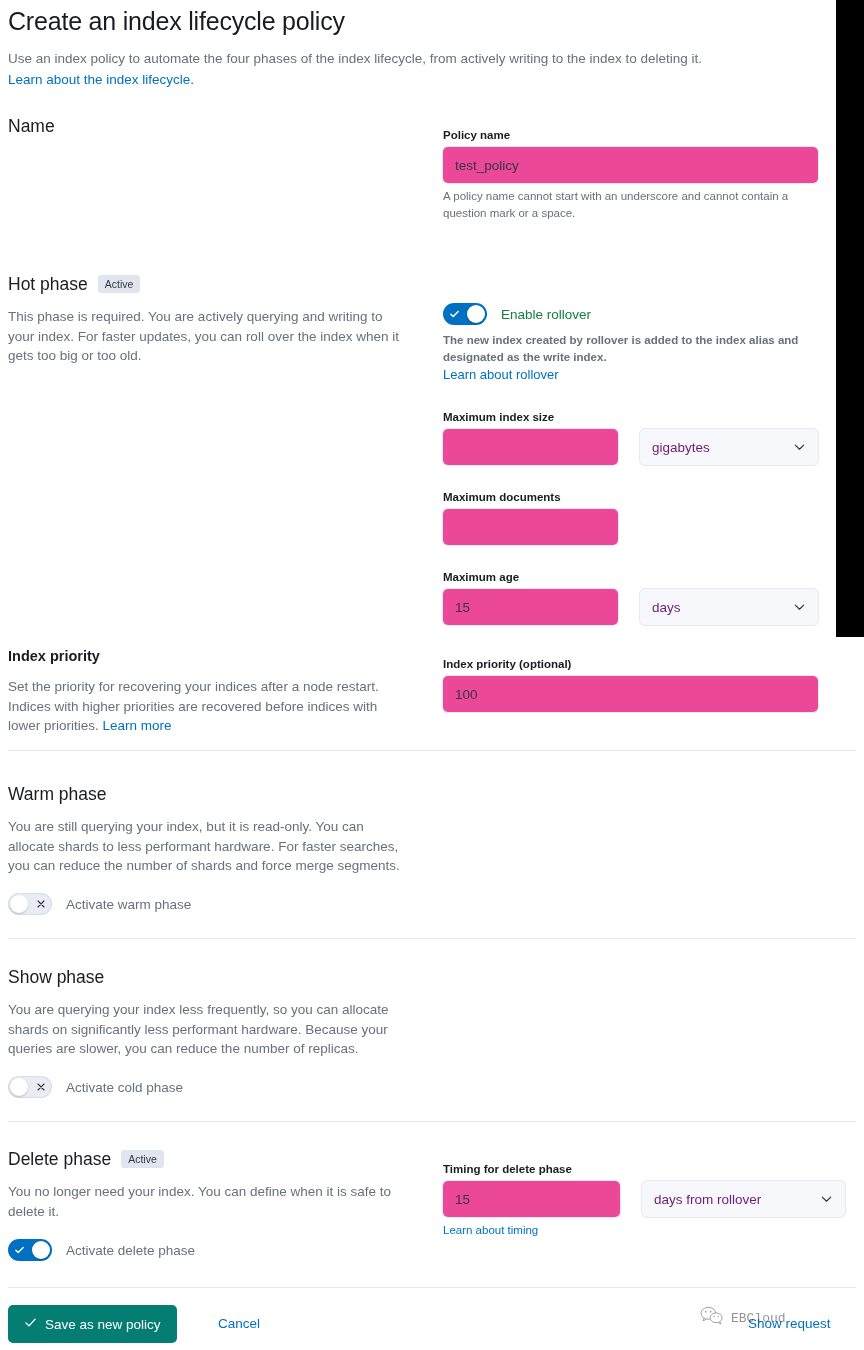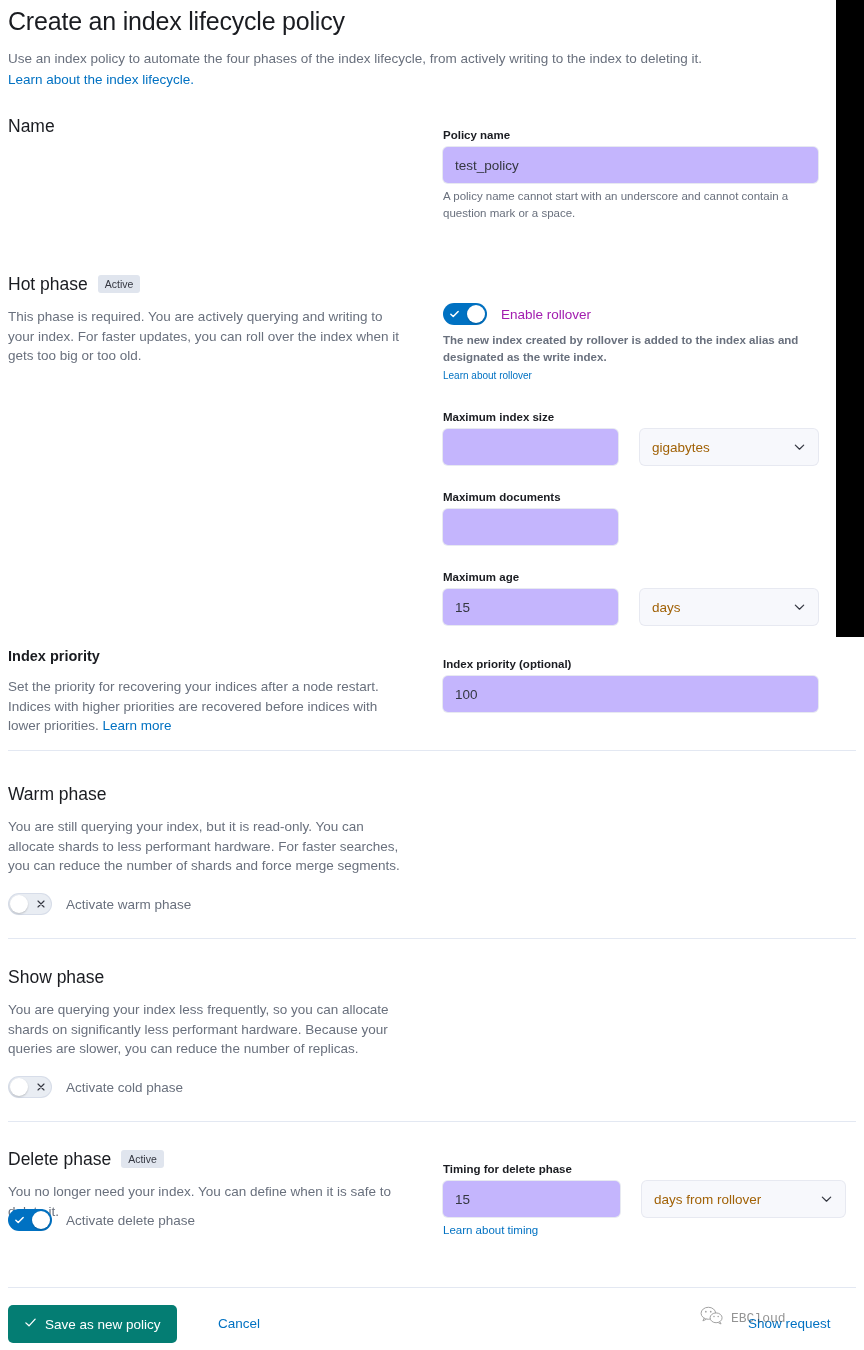--- a/index.html
+++ b/index.html
@@ -43,41 +43,41 @@
   .flabel {
     font-size: 11.5px; font-weight: 700; color: #1a1c21;
     line-height: 16px; margin-bottom: 4px;
   }
   .fhelp {
     font-size: 11.5px; color: #69707d; line-height: 16.5px; margin-top: 5px;
     max-width: 375px;
   }
   .field {
     height: 36px; width: 100%;
-    background: #c4b5fd;
+    background: #ec4899;
     border: none;
     border-radius: 5px;
     box-shadow: 0 0 0 1px rgba(15,39,118,0.10);
     font-family: "Liberation Sans", sans-serif;
     font-size: 13.5px; color: #343741;
     padding: 0 12px;
     outline: none;
   }
   .field::placeholder { color: #98a2b3; }
   .select-wrap { position: relative; width: 100%; }
   .select-wrap .chev {
     position: absolute; right: 12px; top: 50%; transform: translateY(-50%);
     pointer-events: none; line-height: 0;
   }
   .select-box {
     height: 36px; width: 100%;
     background: #f7f8fc;
     border-radius: 5px;
     box-shadow: 0 0 0 1px rgba(15,39,118,0.10);
-    font-size: 13.5px; color: #a16207;
+    font-size: 13.5px; color: #701a75;
     display: flex; align-items: center;
     padding: 0 30px 0 12px;
     cursor: pointer;
   }
 
   
   .toggle-row { display: flex; align-items: center; gap: 14px; }
   .switch {
     position: relative; width: 44px; height: 22px;
     border-radius: 11px; flex: 0 0 auto; cursor: pointer;
@@ -89,21 +89,21 @@
     border-radius: 50%; background: #ffffff;
     box-shadow: 0 1px 2px rgba(0,0,0,0.20);
   }
   .switch.on  .knob { right: 2px; }
   .switch.off .knob { left: 2px; }
   .sw-mark {
     position: absolute; top: 50%; transform: translateY(-50%); line-height: 0;
   }
   .switch.on  .sw-mark { left: 6px; }
   .switch.off .sw-mark { right: 6px; }
-  .toggle-label { font-size: 13.5px; color: #a21caf; }
+  .toggle-label { font-size: 13.5px; color: #15803d; }
   .toggle-label.muted { color: #69707d; }
 
   .divider { height: 1px; background: #e3e8f2; }
 
   
   .btn-primary {
     display: inline-flex; align-items: center; gap: 8px;
     height: 38px; padding: 0 16px;
     background: #047d73; color: #ffffff;
     border: none; border-radius: 5px;
@@ -169,21 +169,21 @@
         <span class="sw-mark">
           <svg width="11" height="11" viewBox="0 0 12 12">
               <path d="M2 6.3 L4.6 8.8 L10 3.2" fill="none" stroke="#ffffff" stroke-width="1.6" stroke-linecap="round" stroke-linejoin="round"></path>
             </svg>
         </span>
         <span class="knob"></span>
       </div>
       <span class="toggle-label">Enable rollover</span>
     </div>
     <div class="fhelp" style="margin-top:7px;font-weight:bold;">The new index created by rollover is added to the index alias and designated as the write index.</div>
-    <a class="link" style="font-size:10px; display:inline-block; margin-top:2px;">Learn about rollover</a>
+    <a class="link" style="font-size:13px; display:inline-block; margin-top:2px;">Learn about rollover</a>
   </div>
 
   <div class="abs" style="left:443px; top:409px; width:375px;">
     <div class="flabel">Maximum index size</div>
     <div style="display:flex; gap:22px;">
       <input class="field" style="width: 175px;" type="text" value="">
       <div class="select-wrap" style="width:178px;">
         <div class="select-box">
           <span>gigabytes</span>
         </div>
@@ -267,21 +267,21 @@
 
   <div class="divider abs" style="left:8px; top:1121px; width:848px;"></div>
 
   <div class="abs" style="left:8px; top:1147px; width:400px;">
     <div class="sec-title">
       <span>Delete phase</span>
       <span class="badge">Active</span>
     </div>
     <div class="desc">You no longer need your index. You can define when it is safe to delete it.</div>
   </div>
-  <div class="abs toggle-row" style="left:8px; top:1209px;justify-content:space-between;">
+  <div class="abs toggle-row" style="left:8px; top:1239px;justify-content:space-between;">
     <div class="switch on">
       <span class="sw-mark">
         <svg width="11" height="11" viewBox="0 0 12 12">
             <path d="M2 6.3 L4.6 8.8 L10 3.2" fill="none" stroke="#ffffff" stroke-width="1.6" stroke-linecap="round" stroke-linejoin="round"></path>
           </svg>
       </span>
       <span class="knob"></span>
     </div>
     <span class="toggle-label muted">Activate delete phase</span>
   </div>

